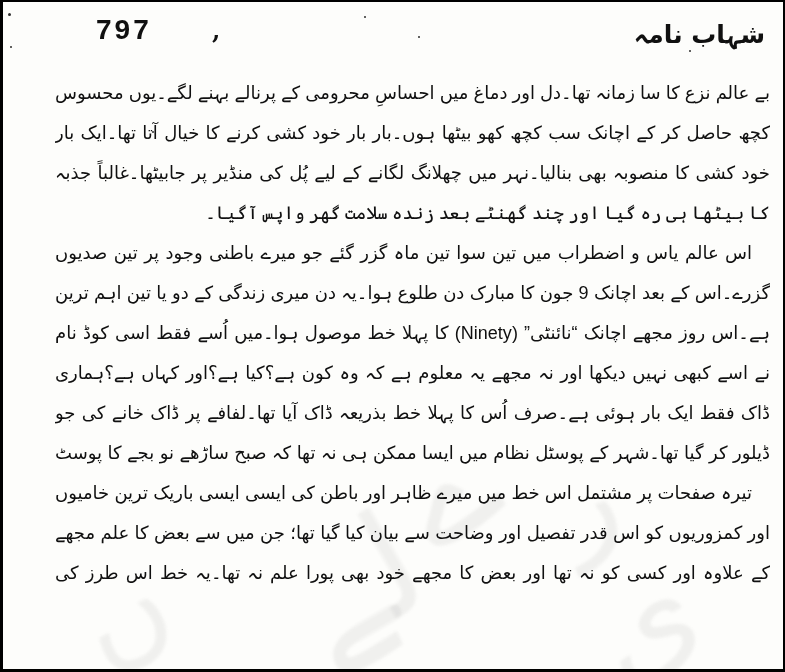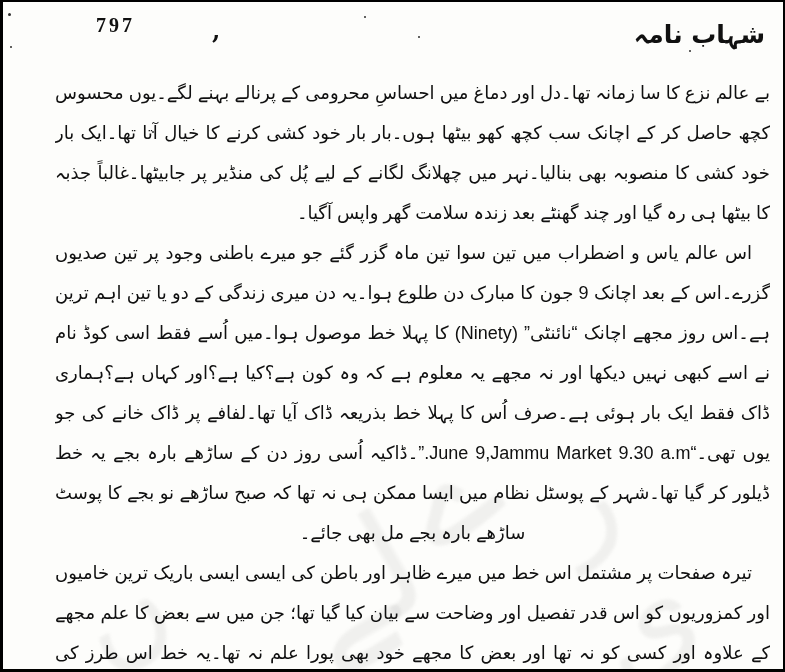--- a/index.html
+++ b/index.html
@@ -15,39 +15,39 @@
   .edge-right{right:0;top:0;width:2px;height:672px;}
   .edge-bottom{left:0;bottom:0;width:785px;height:3px;}
   
   .book-title{
     position:absolute;top:20px;right:20px;
     font-size:25px;font-weight:bold;direction:rtl;
     font-family:"DejaVu Sans",sans-serif;
   }
   .page-number{
     position:absolute;top:14px;left:96px;
-    font-size:20px;font-weight:bold;letter-spacing:3px;
-    font-family:Liberation Serif, serif;
+    font-size:28px;font-weight:bold;letter-spacing:3px;
+    font-family:Liberation Sans, sans-serif;
   }
   .stray-comma{
     position:absolute;top:16px;left:212px;
     font-size:24px;font-weight:bold;
     font-family:"DejaVu Serif",serif;
   }
   
   .body-text{
     position:absolute;top:73px;left:55px;width:715px;
     direction:rtl;
   }
   .line{
     height:40px;line-height:40px;font-size:18px;overflow:hidden;
     text-align:justify;text-align-last:justify;
     font-family:"Liberation Sans","DejaVu Sans",sans-serif;
   }
-  .line.align-right{text-align:right;text-align-last:right;}
+  .line.align-right{text-align:right;text-align-last:right;font-family:Liberation Serif, serif;}
   .line.align-center{text-align:center;text-align-last:center;}
   .line.indent{padding-right:18px;}
   
   .ghost{
     position:absolute;color:rgba(70,70,70,0.07);
     font-family:"DejaVu Sans",sans-serif;
     filter:blur(1.5px);pointer-events:none;user-select:none;
   }
   .g1{left:400px;top:400px;font-size:150px;transform:rotate(-35deg);}
   .g2{left:555px;top:430px;font-size:120px;transform:rotate(-22deg);}
@@ -86,23 +86,21 @@
       <div class="line">خود کشی کا منصوبہ بھی بنالیا۔نہر میں چھلانگ لگانے کے لیے پُل کی منڈیر پر جابیٹھا۔غالباً جذبہ جھوٹا تھا اس لیے بیٹھے</div>
       <div class="line align-right">کا بیٹھا ہی رہ گیا اور چند گھنٹے بعد زندہ سلامت گھر واپس آگیا۔</div>
     </div>
 
     <div>
       <div class="line indent">اس عالم یاس و اضطراب میں تین سوا تین ماہ گزر گئے جو میرے باطنی وجود پر تین صدیوں کی طرح بھاری</div>
       <div class="line">گزرے۔اس کے بعد اچانک 9 جون کا مبارک دن طلوع ہوا۔یہ دن میری زندگی کے دو یا تین اہم ترین ایّام میں سے</div>
       <div class="line">ہے۔اس روز مجھے اچانک “نائنٹی” (Ninety) کا پہلا خط موصول ہوا۔میں اُسے فقط اسی کوڈ نام سے جانتا ہوں۔مَیں</div>
       <div class="line">نے اسے کبھی نہیں دیکھا اور نہ مجھے یہ معلوم ہے کہ وہ کون ہے؟کیا ہے؟اور کہاں ہے؟ہماری خط و کتابت بذریعہ</div>
       <div class="line">ڈاک فقط ایک بار ہوئی ہے۔صرف اُس کا پہلا خط بذریعہ ڈاک آیا تھا۔لفافے پر ڈاک خانے کی جو مُہر لگی ہوئی تھی؛ وہ</div>
-      <div class="line">یوں تھی۔“June 9,Jammu Market 9.30 a.m.”۔ڈاکیہ اُسی روز دن کے ساڑھے بارہ بجے یہ خط</div>
       <div class="line">ڈیلور کر گیا تھا۔شہر کے پوسٹل نظام میں ایسا ممکن ہی نہ تھا کہ صبح ساڑھے نو بجے کا پوسٹ کیا ہوا خط اسی روز دوپہر کے</div>
-      <div class="line align-center">ساڑھے بارہ بجے مل بھی جائے۔</div>
     </div>
 
     <div>
       <div class="line indent">تیرہ صفحات پر مشتمل اس خط میں میرے ظاہر اور باطن کی ایسی ایسی باریک ترین خامیوں ، کوتاہیوں ، خرابیوں</div>
       <div class="line">اور کمزوریوں کو اس قدر تفصیل اور وضاحت سے بیان کیا گیا تھا؛ جن میں سے بعض کا علم مجھے اور صرف میرے خدا</div>
       <div class="line">کے علاوہ اور کسی کو نہ تھا اور بعض کا مجھے خود بھی پورا علم نہ تھا۔یہ خط اس طرز کی فصیح و بلیغ اور دقیق انگریزی زبان میں</div>
     </div>
 
   </div>
 

